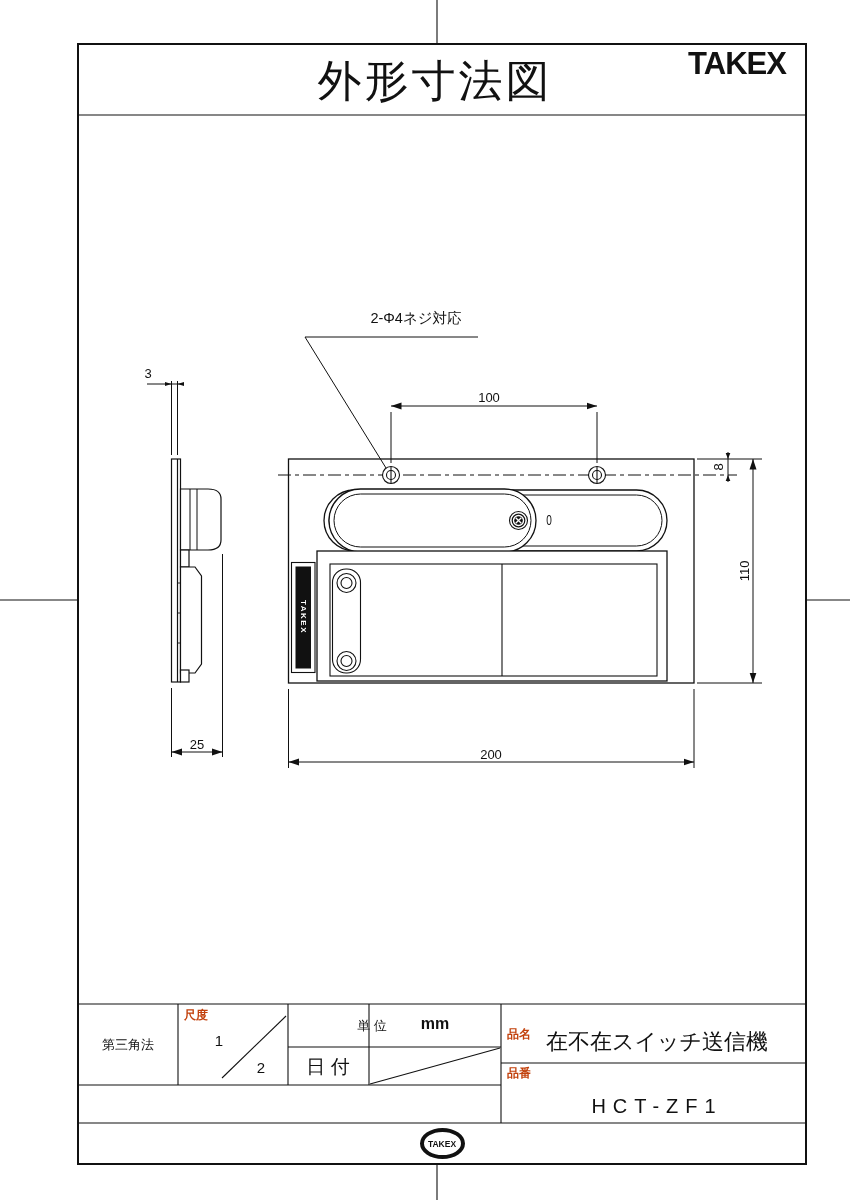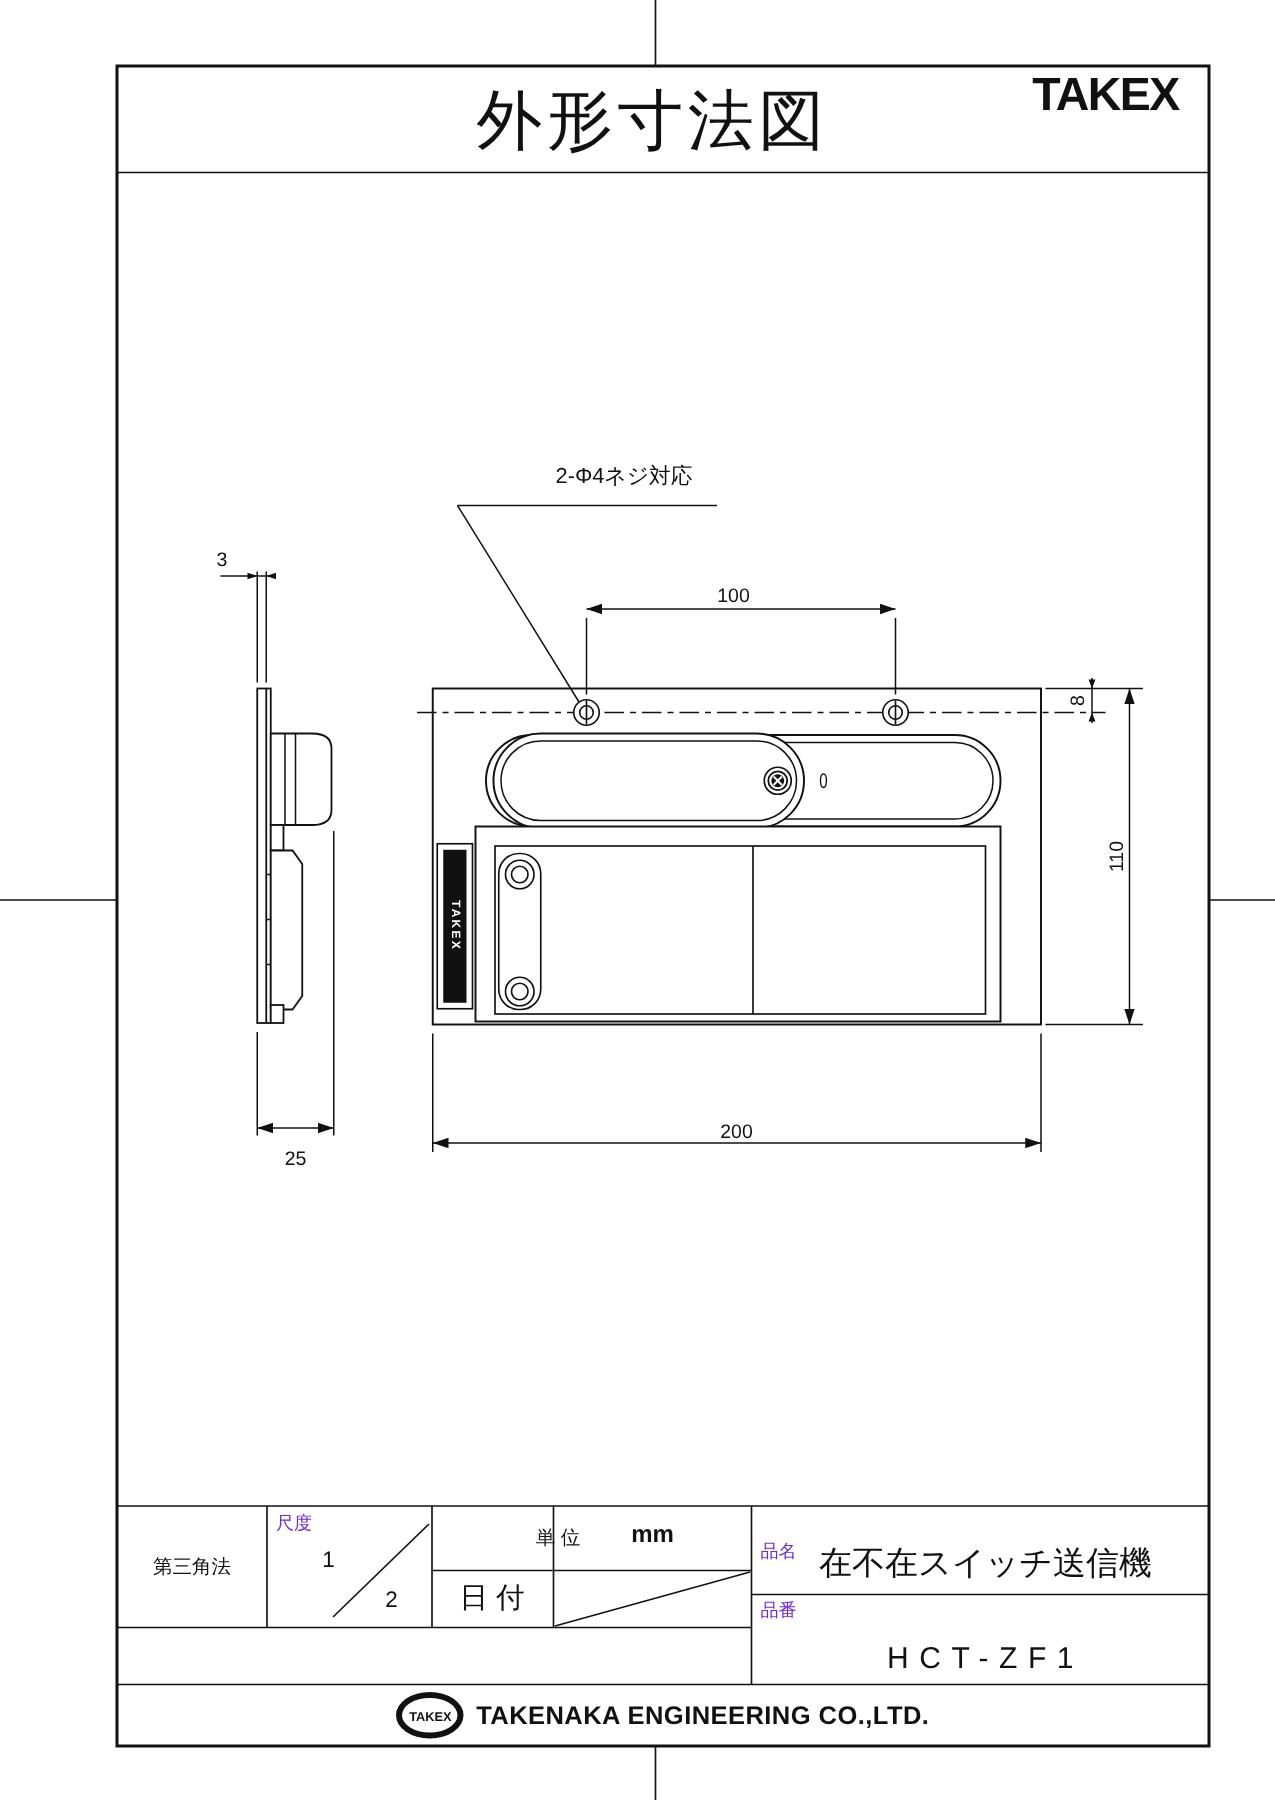--- a/index.html
+++ b/index.html
@@ -1,20 +1,20 @@
 <!DOCTYPE html>
 <html><head>
 <meta charset="utf-8">
 <style>
   html,body{margin:0;padding:0;background:#fff;}
   body{width:850px;height:1200px;position:relative;overflow:hidden;
        font-family:"Liberation Sans","DejaVu Sans",sans-serif;color:#111;}
   svg{position:absolute;left:0;top:0;}
   .t{position:absolute;transform:translate(-50%,-50%);white-space:nowrap;color:#111;line-height:1;}
-  .tl{position:absolute;white-space:nowrap;color:#6d28d9;line-height:1;}
+  .tl{position:absolute;white-space:nowrap;color:#c2410c;line-height:1;font-weight:bold;}
   .dim{font-size:13px;}
   .r90{transform:translate(-50%,-50%) rotate(-90deg);}
   .brand{font-size:31px;font-weight:bold;letter-spacing:-1px;}
   .label-vert{transform:translate(-50%,-50%) rotate(90deg);color:#fff;font-size:8px;
               font-weight:bold;letter-spacing:1.5px;}
   .footer-band{position:absolute;left:78px;top:1123px;width:728px;height:41px;
                display:flex;align-items:center;justify-content:center;gap:8px;}
   .logo-oval{width:37px;height:23px;border:4px solid #111;border-radius:50%;
              display:flex;align-items:center;justify-content:center;flex:0 0 auto;background:#fff;}
   .logo-oval span{font-size:8.5px;font-weight:bold;}
@@ -141,21 +141,21 @@
     </g>
   </g>
 </svg>
 
 <div class="t" style="left:435px;top:81px;font-size:44px;letter-spacing:3px;">外形寸法図</div>
 <div class="t brand" style="left:737px;top:63px;">TAKEX</div>
 
 <div class="t" style="left:416px;top:318px;font-size:14.5px;">2-Φ4ネジ対応</div>
 <div class="t dim" style="left:489px;top:397px;">100</div>
 <div class="t dim" style="left:148px;top:373px;">3</div>
-<div class="t dim" style="left:197px;top:772px;text-align:center;">25</div>
+<div class="t dim" style="left:197px;top:744px;text-align:center;">25</div>
 <div class="t dim" style="left:491px;top:754px;">200</div>
 <div class="t dim r90" style="left:744px;top:571px;">110</div>
 <div class="t dim r90" style="left:718px;top:467px;">8</div>
 <div class="t" style="left:549px;top:520px;font-size:14px;transform:translate(-50%,-50%) scaleX(0.72);">0</div>
 <div class="t label-vert" style="left:303px;top:617px;">TAKEX</div>
 
 <div class="t" style="left:128px;top:1044px;font-size:13px;">第三角法</div>
 <div class="tl" style="left:184px;top:1009px;font-size:12px;">尺度</div>
 <div class="t" style="left:219px;top:1040px;font-size:15px;">1</div>
 <div class="t" style="left:261px;top:1067px;font-size:15px;">2</div>
@@ -164,14 +164,13 @@
 <div class="t" style="left:328px;top:1066px;font-size:19px;">日 付</div>
 <div class="tl" style="left:507px;top:1008px;font-size:12px;margin-top:20px;">品名</div>
 <div class="t" style="left:657px;top:1042px;font-size:22px;">在不在スイッチ送信機</div>
 <div class="tl" style="left:507px;top:1067px;font-size:12px;">品番</div>
 <div class="t" style="left:657px;top:1106px;font-size:20px;letter-spacing:7px;">HCT-ZF1</div>
 
 <div class="footer-band">
   <div class="logo-oval">
     <span>TAKEX</span>
   </div>
-  <div class="company">TAKENAKA ENGINEERING CO.,LTD.</div>
 </div>
 
 </body></html>

